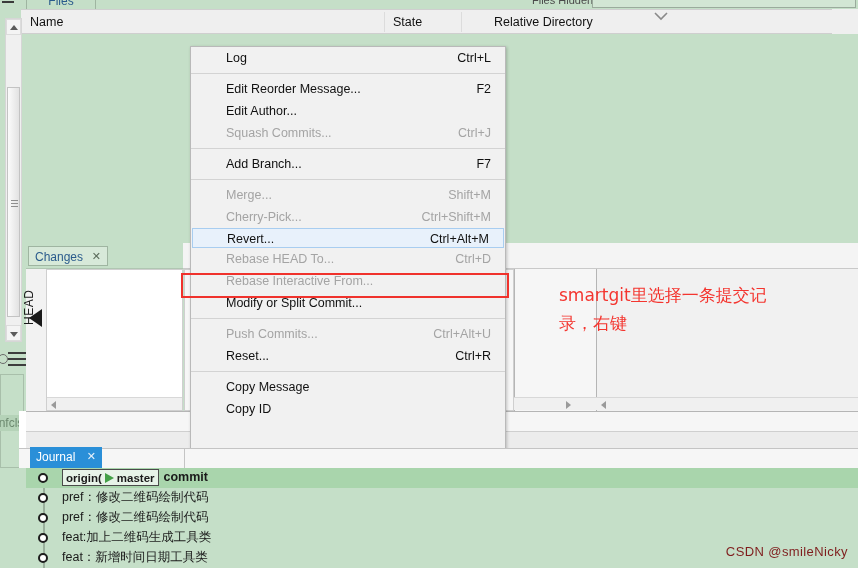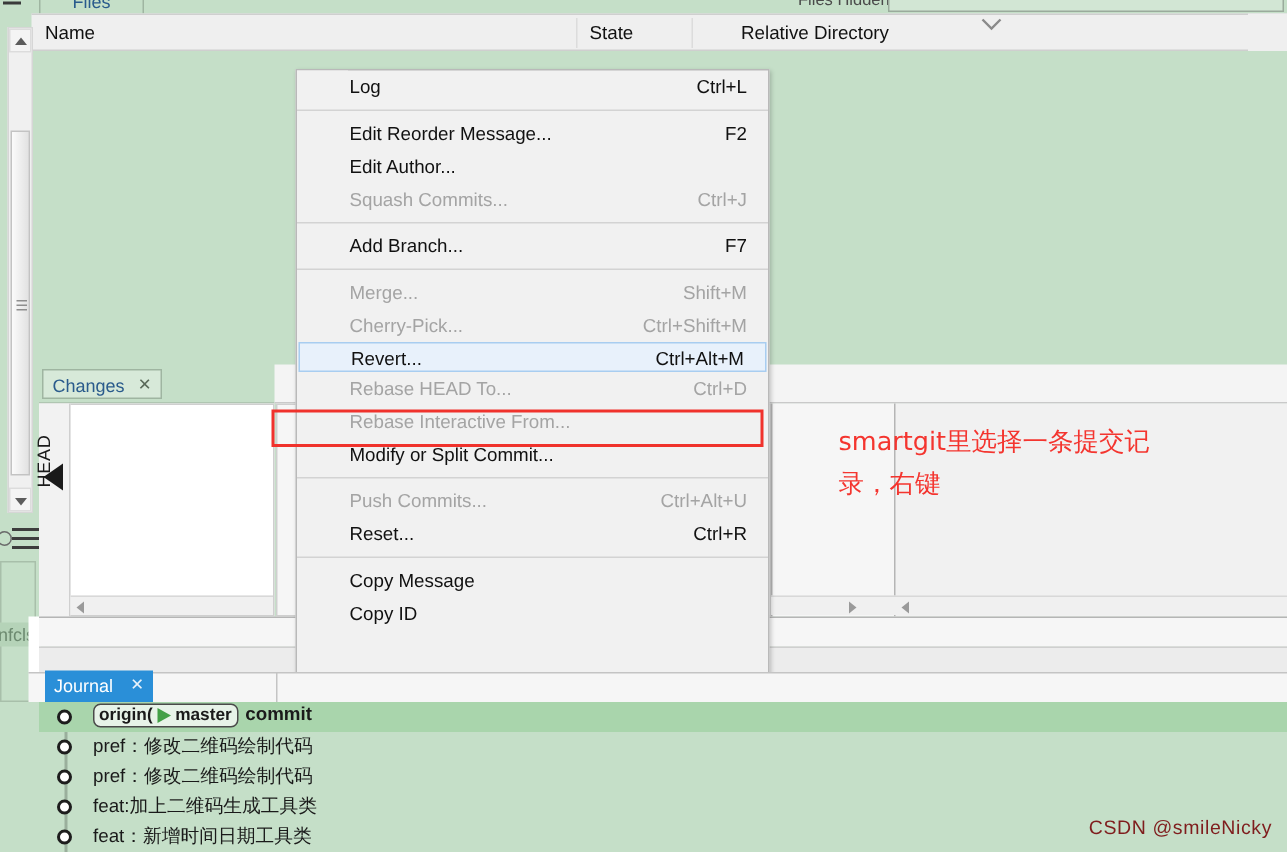--- a/index.html
+++ b/index.html
@@ -85,21 +85,21 @@
   #band-b{left:26px;top:431px;width:832px;height:17px;background:#ececec;border-top:1px solid #cfcfcf;box-sizing:border-box;}
   #band-left-strip{left:19px;top:411px;width:8px;height:37px;background:#ffffff;}
   #changes-top-gap{left:183px;top:243px;width:675px;height:26px;background:#f4f4f4;border-bottom:1px solid #c9c9c9;box-sizing:border-box;}
   #changes-top-green{left:26px;top:236px;width:832px;height:7px;background:#c5dfc8;}
 
   
   #annotation{left:559px;top:281px;width:300px;color:#f4352f;font-size:17px;line-height:28px;
       font-family:"DejaVu Sans","Liberation Sans",sans-serif;}
 
   
-  #context-menu{left:197px;top:46px;width:316px;height:425px;background:#f1f1f1;
+  #context-menu{left:190px;top:46px;width:316px;height:425px;background:#f1f1f1;
       border:1px solid #b9b9b9;box-sizing:border-box;
       box-shadow:1px 1px 3px rgba(0,0,0,.22);}
   #context-menu .gutter{position:absolute;left:0;top:0;width:34px;height:100%;background:#f1f1f1;}
   #context-menu ul{list-style:none;margin:0;padding:0;position:relative;}
   #context-menu li{position:relative;height:22px;line-height:22px;padding-left:35px;padding-right:14px;
       font-size:12.5px;color:#111;white-space:nowrap;}
   #context-menu li.dis{color:#a4a4a4;}
   #context-menu li .accel{position:absolute;right:14px;top:0;}
   #context-menu .sep{height:1px;background:#d3d3d3;margin:4px 0 4px 0;}
   #context-menu li.sel{background:#e8f1fb;border:1px solid #a8cdf0;height:20px;line-height:20px;
@@ -111,21 +111,21 @@
   #journal-tab{left:30px;top:447px;width:72px;height:21px;background:#2a8fd8;color:#fff;box-sizing:border-box;}
   #journal-tab .lbl{position:absolute;left:6px;top:3px;font-size:12px;}
   #journal-tab .x{position:absolute;right:6px;top:3px;font-size:11px;color:#e8f2fb;}
   #journal-body{left:26px;top:468px;width:832px;height:100px;background:#c5dfc8;overflow:hidden;}
   #journal-body .rail{position:absolute;left:17px;top:0;width:2px;height:100px;background:#9aaf9c;}
   .jrow{position:absolute;left:0;width:832px;height:20px;}
   .jrow.first{background:#a9d5ac;}
   .jrow .node{position:absolute;left:12px;top:5px;width:10px;height:10px;border:2px solid #1d1d1d;border-radius:50%;box-sizing:border-box;background:#fff;}
   .jrow .msg{position:absolute;left:36px;top:1px;font-size:12.5px;color:#1a1a1a;white-space:nowrap;}
   .jrow .msg.bold{font-weight:bold;}
-  .reftag{display:inline-block;border:1px solid #4a4a4a;border-radius:5px;background:#e7f3e8;
+  .reftag{display:inline-block;border:1px solid #4a4a4a;border-radius:0;background:#e7f3e8;
       padding:0 3px;font-size:11.5px;line-height:14px;vertical-align:middle;margin-right:5px;}
   .reftag .play{display:inline-block;width:0;height:0;border-top:5px solid transparent;
       border-bottom:5px solid transparent;border-left:9px solid #43a047;vertical-align:middle;margin:0 3px;}
   .reftag .rname{vertical-align:middle;}
   #journal-col-divider{left:184px;top:448px;width:1px;height:20px;background:#c4c4c4;}
 
   
   #watermark{right:10px;bottom:9px;color:#7f1d1d;font-size:13px;letter-spacing:.4px;}
 </style>
 </head>

